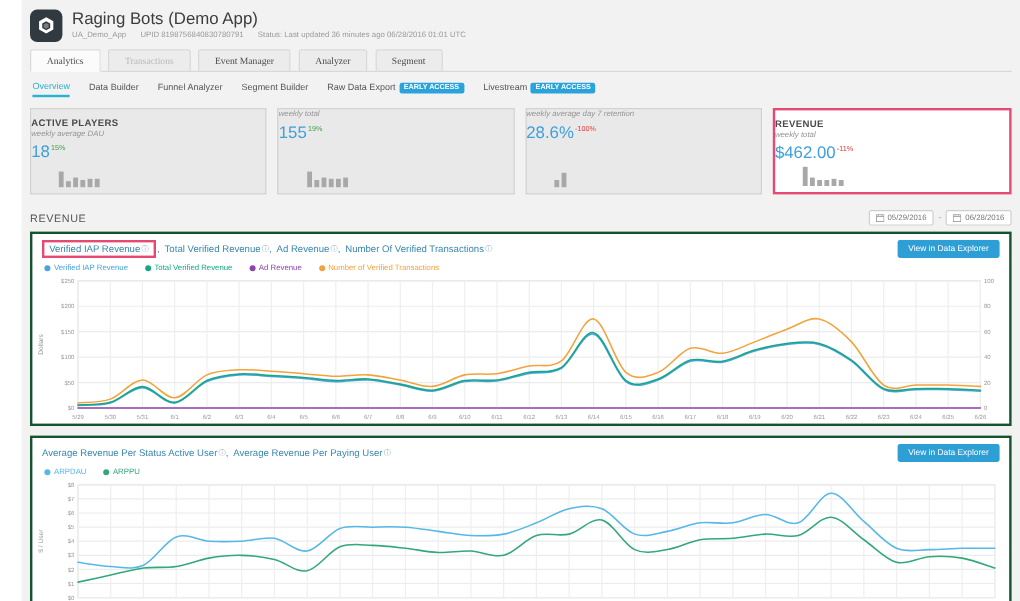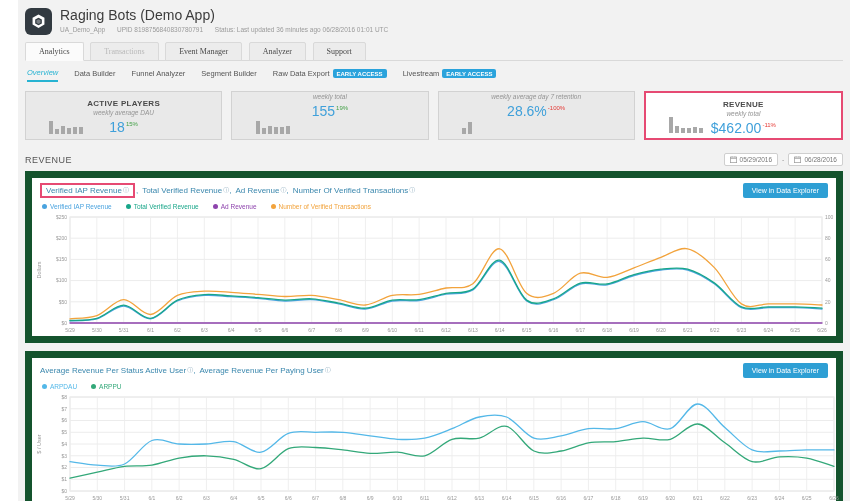--- a/index.html
+++ b/index.html
@@ -19,43 +19,43 @@
   .tabs { border-bottom:1px solid #d9d9d9; padding-left:0; }
   .tab { display:inline-block; font-size:8px; color:#4a4a4a; background:#ececec;
          border:1px solid #d9d9d9; padding:4px 13px; margin-right:2px; margin-bottom:-1px;
          border-radius:2px 2px 0 0; cursor:pointer;font-family:Liberation Serif, serif; }
   .tab.active { background:#fbfbfb; border-bottom-color:#fbfbfb; }
   .tab.disabled { color:#b9b9b9; }
 
   
   .subnav { padding:7px 2px 6px 2px; display:flex; align-items:center; gap:16px; }
   .subnav-item { font-size:7.5px; color:#555; cursor:pointer; padding-bottom:3px; }
-  .subnav-item.active { color:#27b3d2; border-bottom:2px solid #27b3d2;font-style:italic; }
+  .subnav-item.active { color:#27b3d2; border-bottom:2px solid #27b3d2; }
   .badge { background:#2aa3dc; color:#fff; font-size:6px; font-weight:bold; padding:1.5px 4px; border-radius:2px; margin-left:3px; vertical-align:1px; }
 
   
   .cards { display:flex; gap:9px; margin-top:3px; }
-  .card { flex:1; height:49px; background:#e9e9e9; border:1px solid #d2d2d2; position:relative; text-align:center; cursor:pointer; }
+  .card { flex:1; height:72px; background:#e9e9e9; border:1px solid #d2d2d2; position:relative; cursor:pointer; }
   .card.highlight { background:#ffffff; border:2px solid #e64a73; }
   .card-title { font-size:8px; font-weight:bold; color:#4a4a4a; letter-spacing:.3px; padding-top:7px; }
   .card-sub { font-size:6.5px; font-style:italic; color:#949494; margin-top:1px; }
   .card-value { font-size:14px; color:#3fa0da; margin-top:3px; }
   .card-value sup { font-size:6px; margin-left:1px; vertical-align:6px; }
   .minibars { position:absolute; left:12%; bottom:5px; display:flex; align-items:flex-end; gap:2px; }
   .mbar { width:4px; background:#a8a8a8; }
 
   
   .section-head { display:flex; justify-content:space-between; align-items:center; margin:13px 0 5px 0; }
   .section-title { font-size:9px; color:#555; letter-spacing:.5px; }
   .dates { display:flex; align-items:center; gap:4px; }
   .date-box { display:flex; align-items:center; gap:3px; background:#fff; border:1px solid #cfcfcf; border-radius:2px; padding:2px 5px; font-size:6.5px; color:#777; cursor:pointer; }
   .date-sep { font-size:7px; color:#999; }
 
   
-  .panel { background:#fff; border:7px solid #14532d; margin-bottom:8px; }
+  .panel { background:#fff; border:2px solid #14532d; margin-bottom:8px; }
   .panel-head { display:flex; justify-content:space-between; align-items:center; padding:5px 8px 4px 8px; }
   .ptitle { font-size:8px; color:#3a87ad; display:flex; align-items:center; flex-wrap:wrap; }
   .ptitle .tpart { cursor:pointer; }
   .ptitle .info { font-size:6px; color:#8aa9bb; margin-left:1px; cursor:pointer; }
   .ptitle .sep { margin-right:4px; }
   .hl-box { border:2px solid #e64a73; padding:1px 4px; margin-right:1px; display:inline-flex; align-items:center; }
   .explorer-btn { background:#2e9fd4; color:#fff; border:none; font-size:7px; padding:4px 9px; border-radius:2px; cursor:pointer; font-family:"Liberation Sans", sans-serif; }
   .legend { display:flex; gap:14px; padding:1px 10px 2px 10px; align-items:center; }
   .legend-item { display:flex; align-items:center; gap:3px; cursor:pointer; }
   .legend-item .dot { width:5px; height:5px; border-radius:50%; }
@@ -84,21 +84,21 @@
         <span>Status: Last updated 36 minutes ago 06/28/2016 01:01 UTC</span>
       </div>
     </div>
   </div>
 
   <div class="tabs">
     <span class="tab active">Analytics</span>
     <span class="tab disabled">Transactions</span>
     <span class="tab">Event Manager</span>
     <span class="tab">Analyzer</span>
-    <span class="tab">Support</span>
+    <span class="tab">Segment</span>
   </div>
 
   <div class="subnav">
     <span class="subnav-item active">Overview</span>
     <span class="subnav-item">Data Builder</span>
     <span class="subnav-item">Funnel Analyzer</span>
     <span class="subnav-item">Segment Builder</span>
     <span class="subnav-item">
       <span>Raw Data Export</span><span class="badge">EARLY ACCESS</span>
     </span>

